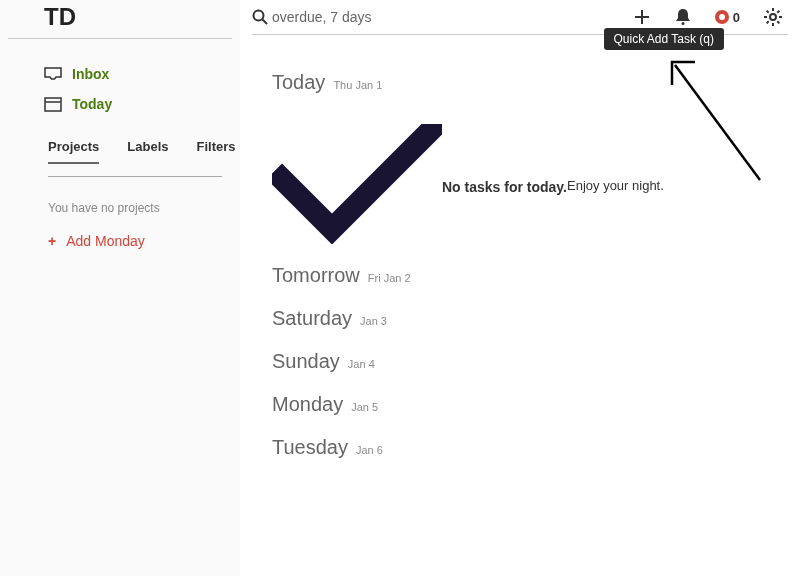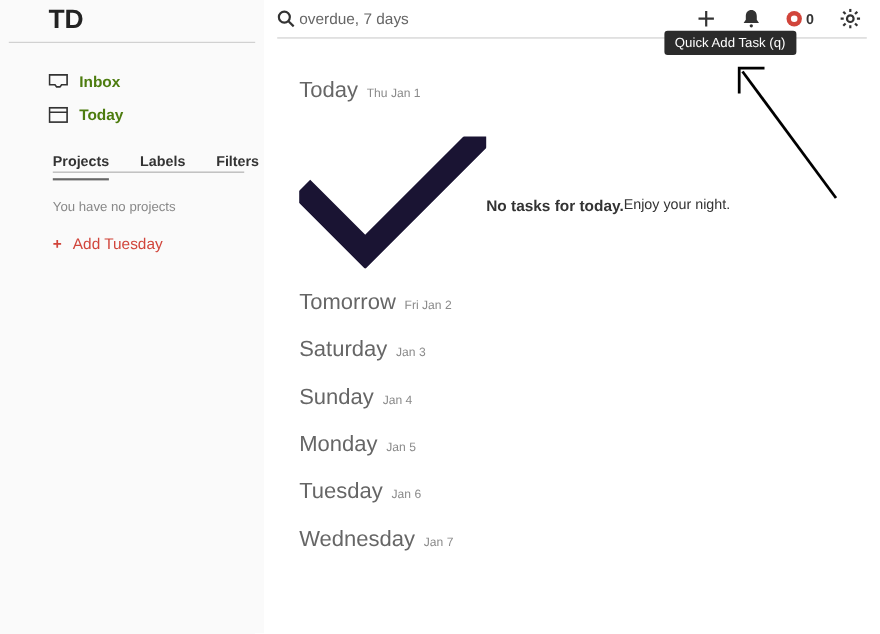--- a/index.html
+++ b/index.html
@@ -4,21 +4,21 @@
 <style>
 * { box-sizing: border-box; margin: 0; padding: 0; }
 body { font-family: -apple-system, BlinkMacSystemFont, "Segoe UI", Helvetica, Arial, sans-serif; background: #fff; color: #333; width: 800px; height: 576px; overflow: hidden; }
 .app { display: flex; height: 100%; }
 .sidebar { width: 240px; background: #fafafa; padding: 0 8px; }
 .logo { padding: 4px 0 8px 0; margin: 0 0 0 36px; }
 .logo-hr { border: none; border-top: 1px solid #ccc; margin: 0 0 20px 0; }
 .nav-item { display: flex; align-items: center; padding: 6px 8px 6px 36px; cursor: pointer; font-size: 14px; color: #4d7c0f; }
 .nav-item .icon { margin-right: 10px; width: 18px; height: 18px; display: flex; align-items: center; justify-content: center; }
 .nav-label { font-weight: 600; }
-.tabs { display: flex; gap: 28px; margin: 18px 0 0 0; padding: 0 0 0 0; border-bottom: 1.5px solid #aaa; }
+.tabs { display: flex; gap: 28px; margin: 18px 0 0 0; padding: 0 0 20px 0; border-bottom: 1.5px solid #aaa; }
 .tab { font-size: 13px; font-weight: 600; color: #333; cursor: pointer; padding: 2px 0; }
 .tab.active { border-bottom: 2px solid #666; margin-bottom: -8px; padding-bottom: 6px; }
 .tabs-wrap { margin: 0 0 0 40px; padding-right: 10px; }
 .no-projects { font-size: 12px; color: #888; margin: 24px 0 0 40px; }
 .add-project { display: flex; align-items: center; gap: 10px; margin: 18px 0 0 40px; font-size: 14px; color: #d1453b; cursor: pointer; }
 .add-project .plus { color: #d1453b; font-weight: bold; }
 .archived { font-size: 13px; color: #aaa; margin: 28px 0 0 40px; cursor: pointer; }
 .main { flex: 1; display: flex; flex-direction: column; padding: 0 12px 0 12px; }
 .topbar { display: flex; align-items: center; height: 34px; position: relative; }
 .search-wrap { display: flex; align-items: center; gap: 4px; }
@@ -81,21 +81,21 @@
         <div class="tab active">Projects</div>
         <div class="tab">Labels</div>
         <div class="tab">Filters</div>
       </div>
     </div>
 
     <div class="no-projects">You have no projects</div>
 
     <div class="add-project">
       <span class="plus">+</span>
-      <span>Add Tuesday</span>
+      <span>Add Monday</span>
     </div>
 
   </aside>
 
   <main class="main">
     <div class="topbar">
       <div class="search-wrap">
         <span class="search-icon">
           <svg width="16" height="16" viewBox="0 0 16 16">
               <circle cx="6.5" cy="6.5" r="5" fill="none" stroke="#333" stroke-width="2"></circle>
@@ -170,24 +170,20 @@
         <span class="day-date">Jan 4</span>
       </div>
       <div class="day-header">
         <span class="day-name">Monday</span>
         <span class="day-date">Jan 5</span>
       </div>
       <div class="day-header">
         <span class="day-name">Tuesday</span>
         <span class="day-date">Jan 6</span>
       </div>
-      <div class="day-header">
-        <span class="day-name">Wednesday</span>
-        <span class="day-date">Jan 7</span>
-      </div>
     </div>
   </main>
 </div>
 
 <svg class="arrow-annotation" width="120" height="140">
   <line x1="100" y1="130" x2="15" y2="15" stroke="#000" stroke-width="2.5"></line>
   <polyline points="12,35 12,12 35,12" fill="none" stroke="#000" stroke-width="2.5"></polyline>
 </svg>
 
 </body></html>

